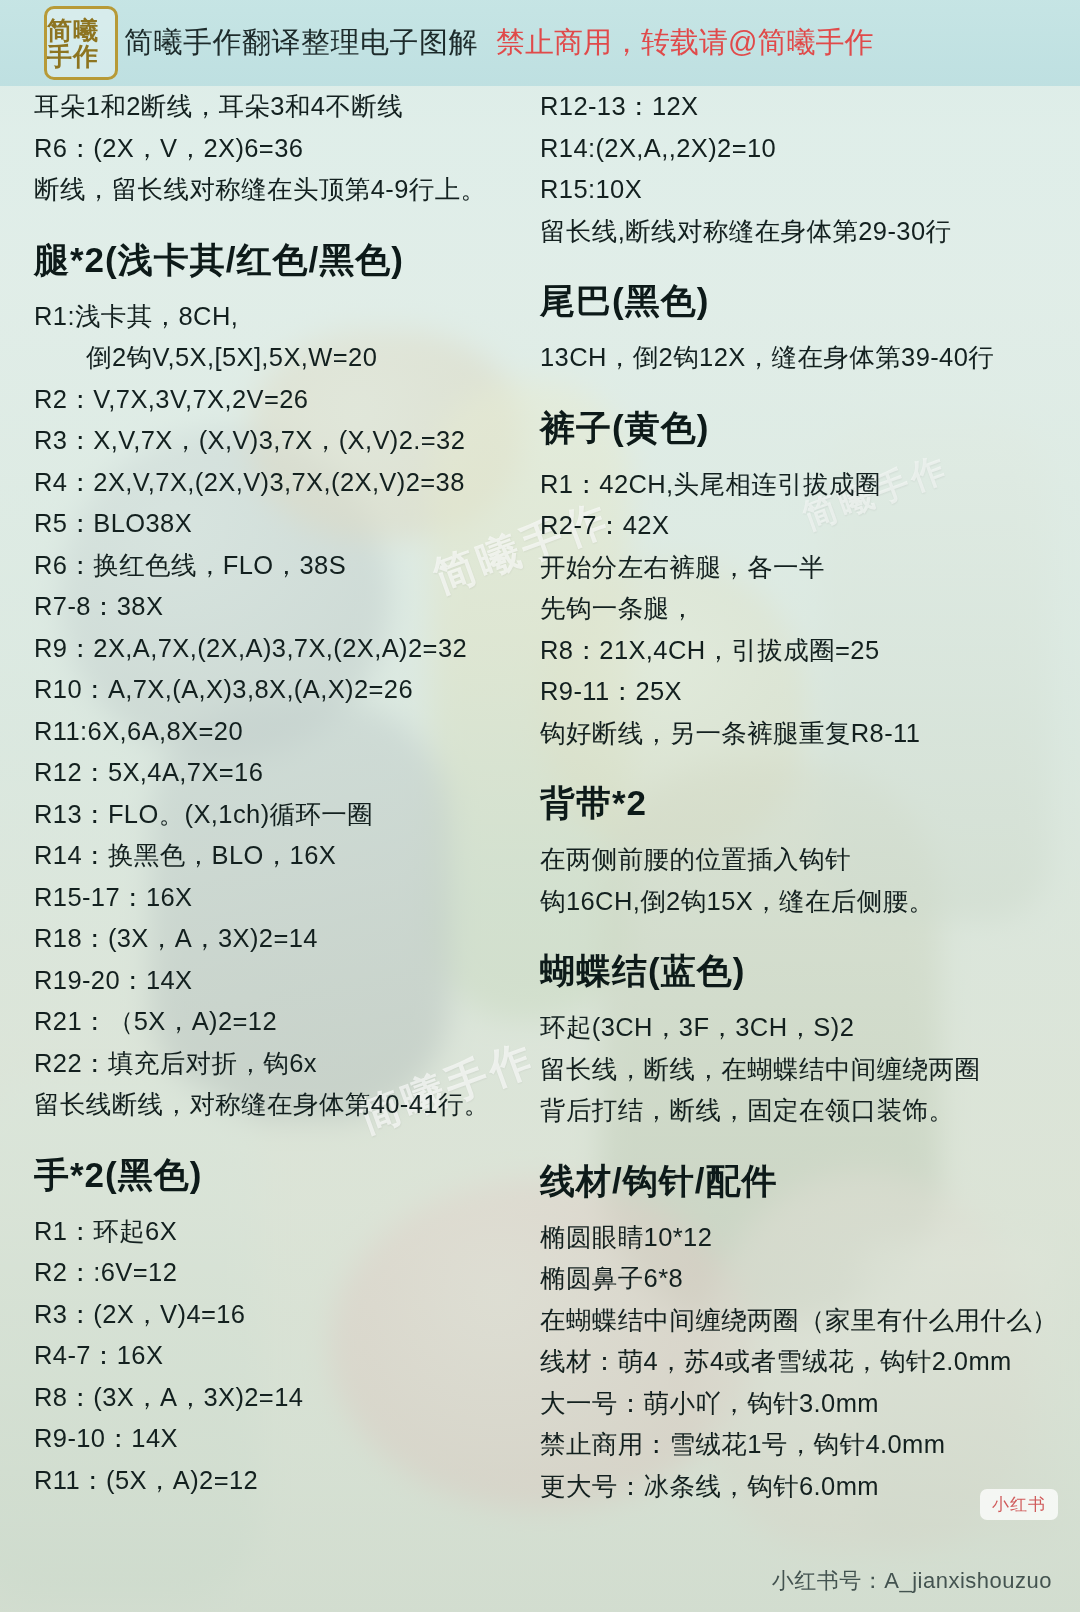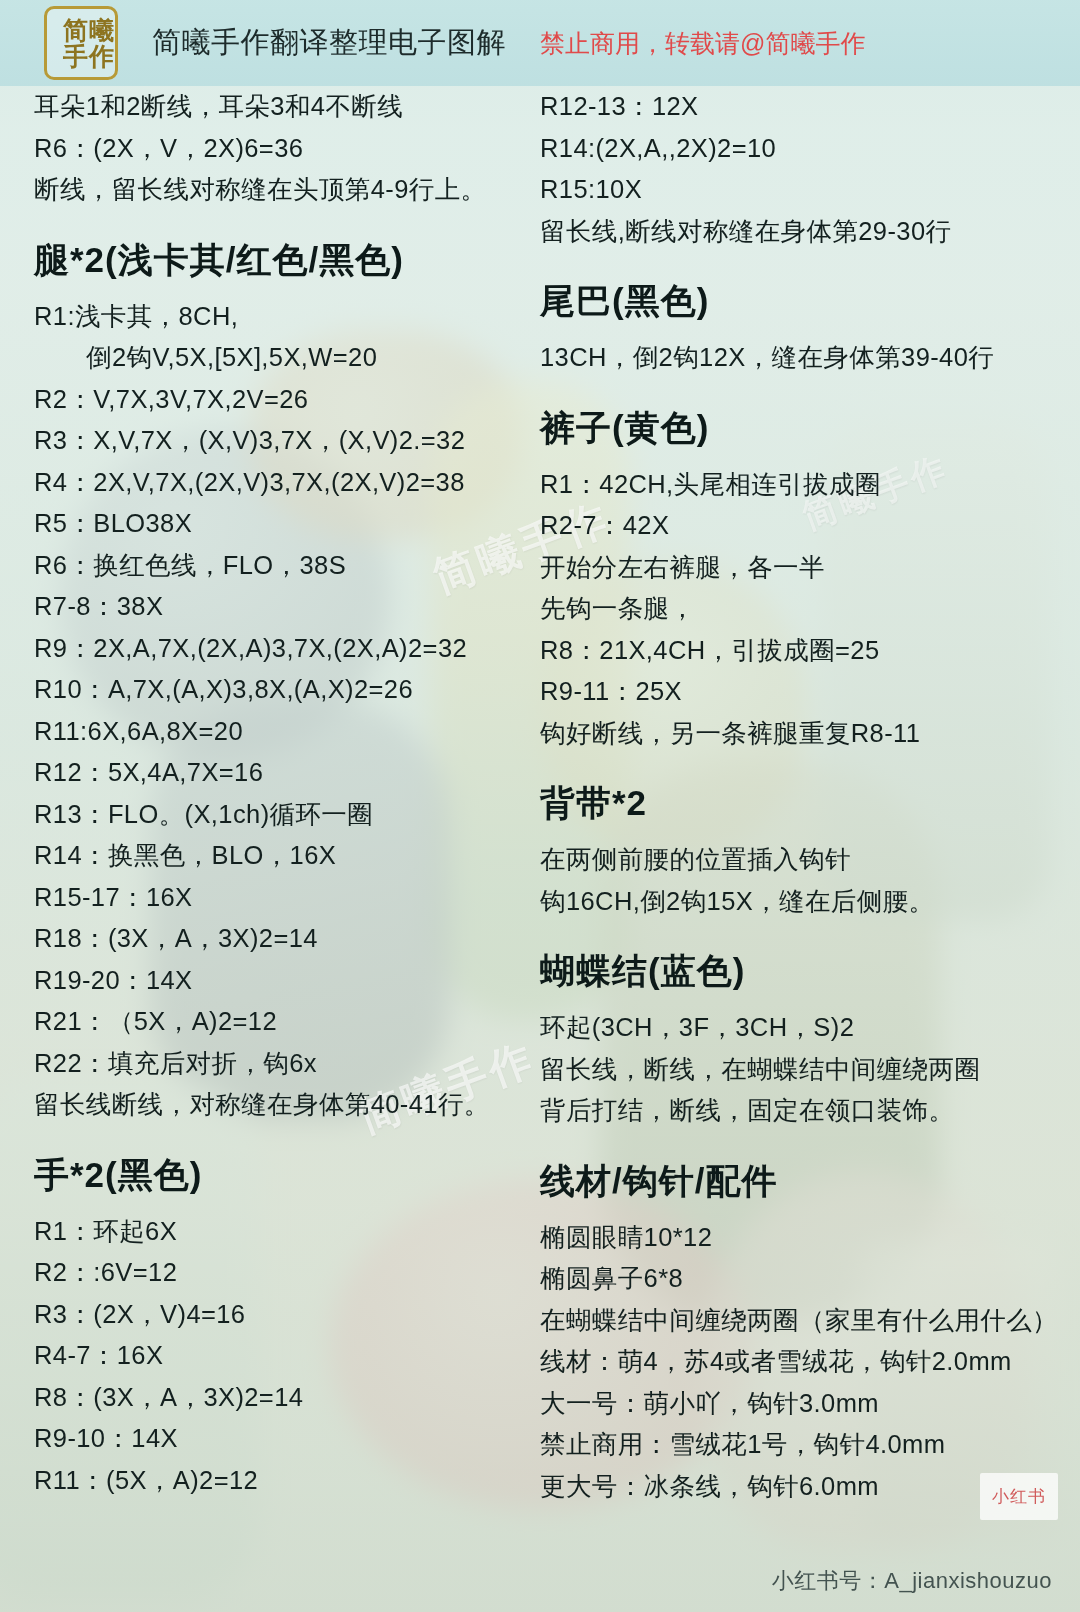--- a/index.html
+++ b/index.html
@@ -59,42 +59,42 @@
     align-items: center;
     padding-left: 44px;
     box-sizing: border-box;
   }
   .logo {
     width: 68px; height: 68px;
     border: 3px solid #b79a37;
     border-radius: 10px;
     display: flex;
     flex-direction: column;
-    align-items: flex-end;
+    align-items: flex-start;
     justify-content: center;
     color: #8d7420;
     font-weight: bold;
     line-height: 1.05;
     font-size: 25px;
     letter-spacing: 1px;
     background: rgba(255,255,255,.32);
     flex: none;
   }
   .header-title {
     font-size: 29px;
     color: #1d2b2b;
-    margin-left: 34px;
+    margin-left: 6px;
     white-space: nowrap;
     letter-spacing: .5px;
     font-family: Liberation Serif, serif;
   }
   .header-warning {
-    font-size: 25px;
+    font-size: 29px;
     color: #e04a4a;
-    margin-left: 34px;
+    margin-left: 18px;
     white-space: nowrap;
   }
 
   
   .content {
     position: absolute;
     z-index: 6;
     left: 0; top: 86px;
     width: 871px;
     height: 1526px;
@@ -140,22 +140,22 @@
   .wm1 { left: 430px; top: 520px; }
   .wm2 { left: 355px; top: 1060px; }
   .wm3 { left: 800px; top: 470px; font-size: 34px; color: rgba(255,255,255,.5); }
 
   .badge {
     position: absolute;
     z-index: 7;
     right: 22px;
     bottom: 92px;
     background: rgba(255,255,255,.75);
-    border-radius: 2px;
-    padding: 12px 12px;
+    border-radius: 7px;
+    padding: 4px 12px;
     font-size: 17px;
     color: #d05a5a;
     letter-spacing: 1px;
   }
   .footer-id {
     position: absolute;
     z-index: 7;
     right: 28px;
     bottom: 16px;
     font-size: 22px;

